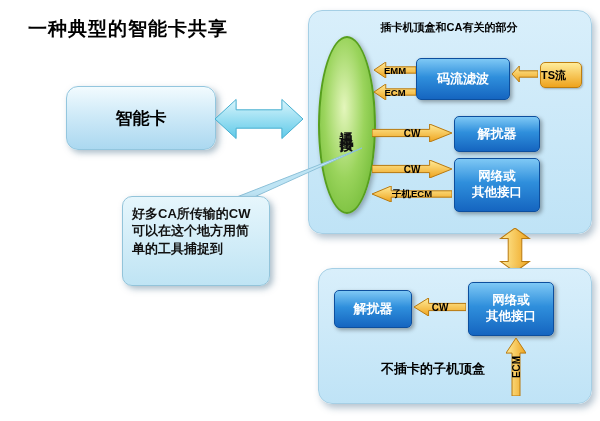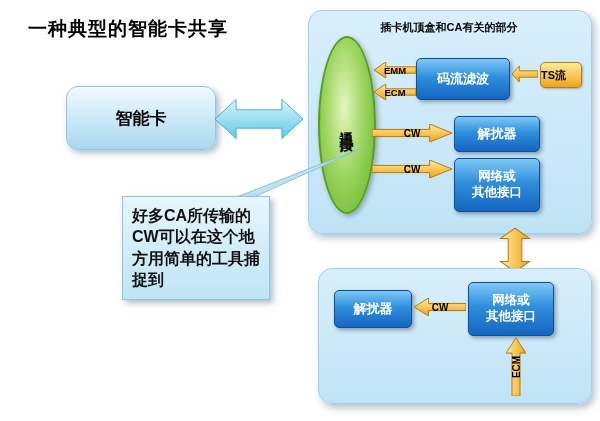--- a/index.html
+++ b/index.html
@@ -34,21 +34,21 @@
   .arrow-label{position:absolute;left:0;top:0;right:0;bottom:0;display:flex;align-items:center;
                justify-content:center;font-size:10px;font-weight:bold;color:#000;}
   .arrow-label.small{font-size:9.5px;}
   .arrow-label.rot{transform:rotate(-90deg);}
 
   .badge{position:absolute;background:linear-gradient(180deg,#ffec9a 0%,#eea31d 100%);
          border:1px solid #bd7e10;border-radius:5px;display:flex;align-items:center;
          justify-content:flex-start;font-size:11px;font-weight:bold;box-shadow:1px 1px 2px rgba(0,0,0,.25);}
 
   .callout{position:absolute;background:linear-gradient(180deg,#e6f6fc 0%,#bfe4f4 100%);
-           border:1px solid #93c4da;border-radius:0;padding:8px 9px;font-size:16px;
+           border:1px solid #93c4da;border-radius:10px;padding:8px 9px;font-size:13px;
            font-weight:bold;line-height:1.34;color:#111;box-shadow:3px 3px 6px rgba(90,125,150,.5);}
 
   .bottom-caption{position:absolute;font-size:13px;font-weight:bold;text-align:center;}
   .overlay{position:absolute;left:0;top:0;pointer-events:none;}
 </style>
 </head>
 <body>
 
 <div class="canvas">
 
@@ -141,20 +141,26 @@
 
   
   <div class="arrow" style="left:372px;top:160px;width:80px;height:18px">
     <svg viewBox="0 0 100 20" preserveAspectRatio="none">
       <polygon points="0,6 72,6 72,0 100,10 72,20 72,14 0,14" fill="url(#goldH)" stroke="#b8790f" stroke-width="1" vector-effect="non-scaling-stroke"></polygon>
     </svg>
     <span class="arrow-label">CW</span>
   </div>
 
   
+  <div class="arrow" style="left:372px;top:186px;width:80px;height:16px">
+    <svg viewBox="0 0 100 20" preserveAspectRatio="none">
+      <polygon points="100,6 24,6 24,0 0,10 24,20 24,14 100,14" fill="url(#goldH)" stroke="#b8790f" stroke-width="1" vector-effect="non-scaling-stroke"></polygon>
+    </svg>
+    <span class="arrow-label small">子机ECM</span>
+  </div>
 
   
   <div class="arrow" style="left:498px;top:228px;width:34px;height:44px">
     <svg viewBox="0 0 40 100" preserveAspectRatio="none">
       <polygon points="20,0 37,24 28,24 28,76 37,76 20,100 3,76 12,76 12,24 3,24" fill="url(#goldV)" stroke="#b8790f" stroke-width="1" vector-effect="non-scaling-stroke"></polygon>
     </svg>
   </div>
 
   
   <div class="panel" style="left:318px;top:268px;width:272px;height:134px"></div>
@@ -176,20 +182,21 @@
   </div>
 
   
   <div class="arrow" style="left:506px;top:338px;width:20px;height:58px">
     <svg viewBox="0 0 20 100" preserveAspectRatio="none">
       <polygon points="10,0 20,26 14,26 14,100 6,100 6,26 0,26" fill="url(#goldV)" stroke="#b8790f" stroke-width="1" vector-effect="non-scaling-stroke"></polygon>
     </svg>
     <span class="arrow-label rot">ECM</span>
   </div>
 
+  <div class="bottom-caption" style="left:318px;top:360px;width:230px">不插卡的子机顶盒</div>
 
   
   <svg class="overlay" width="600" height="421" viewBox="0 0 600 421">
     <polygon points="224,202 252,198 362,148" fill="#bee4f4" stroke="#8cc0d8" stroke-width="1"></polygon>
   </svg>
 
   
   <div class="callout" style="left:122px;top:196px;width:128px;min-height:72px">
     <span>好多CA所传输的CW可以在这个地方用简单的工具捕捉到</span>
   </div>

